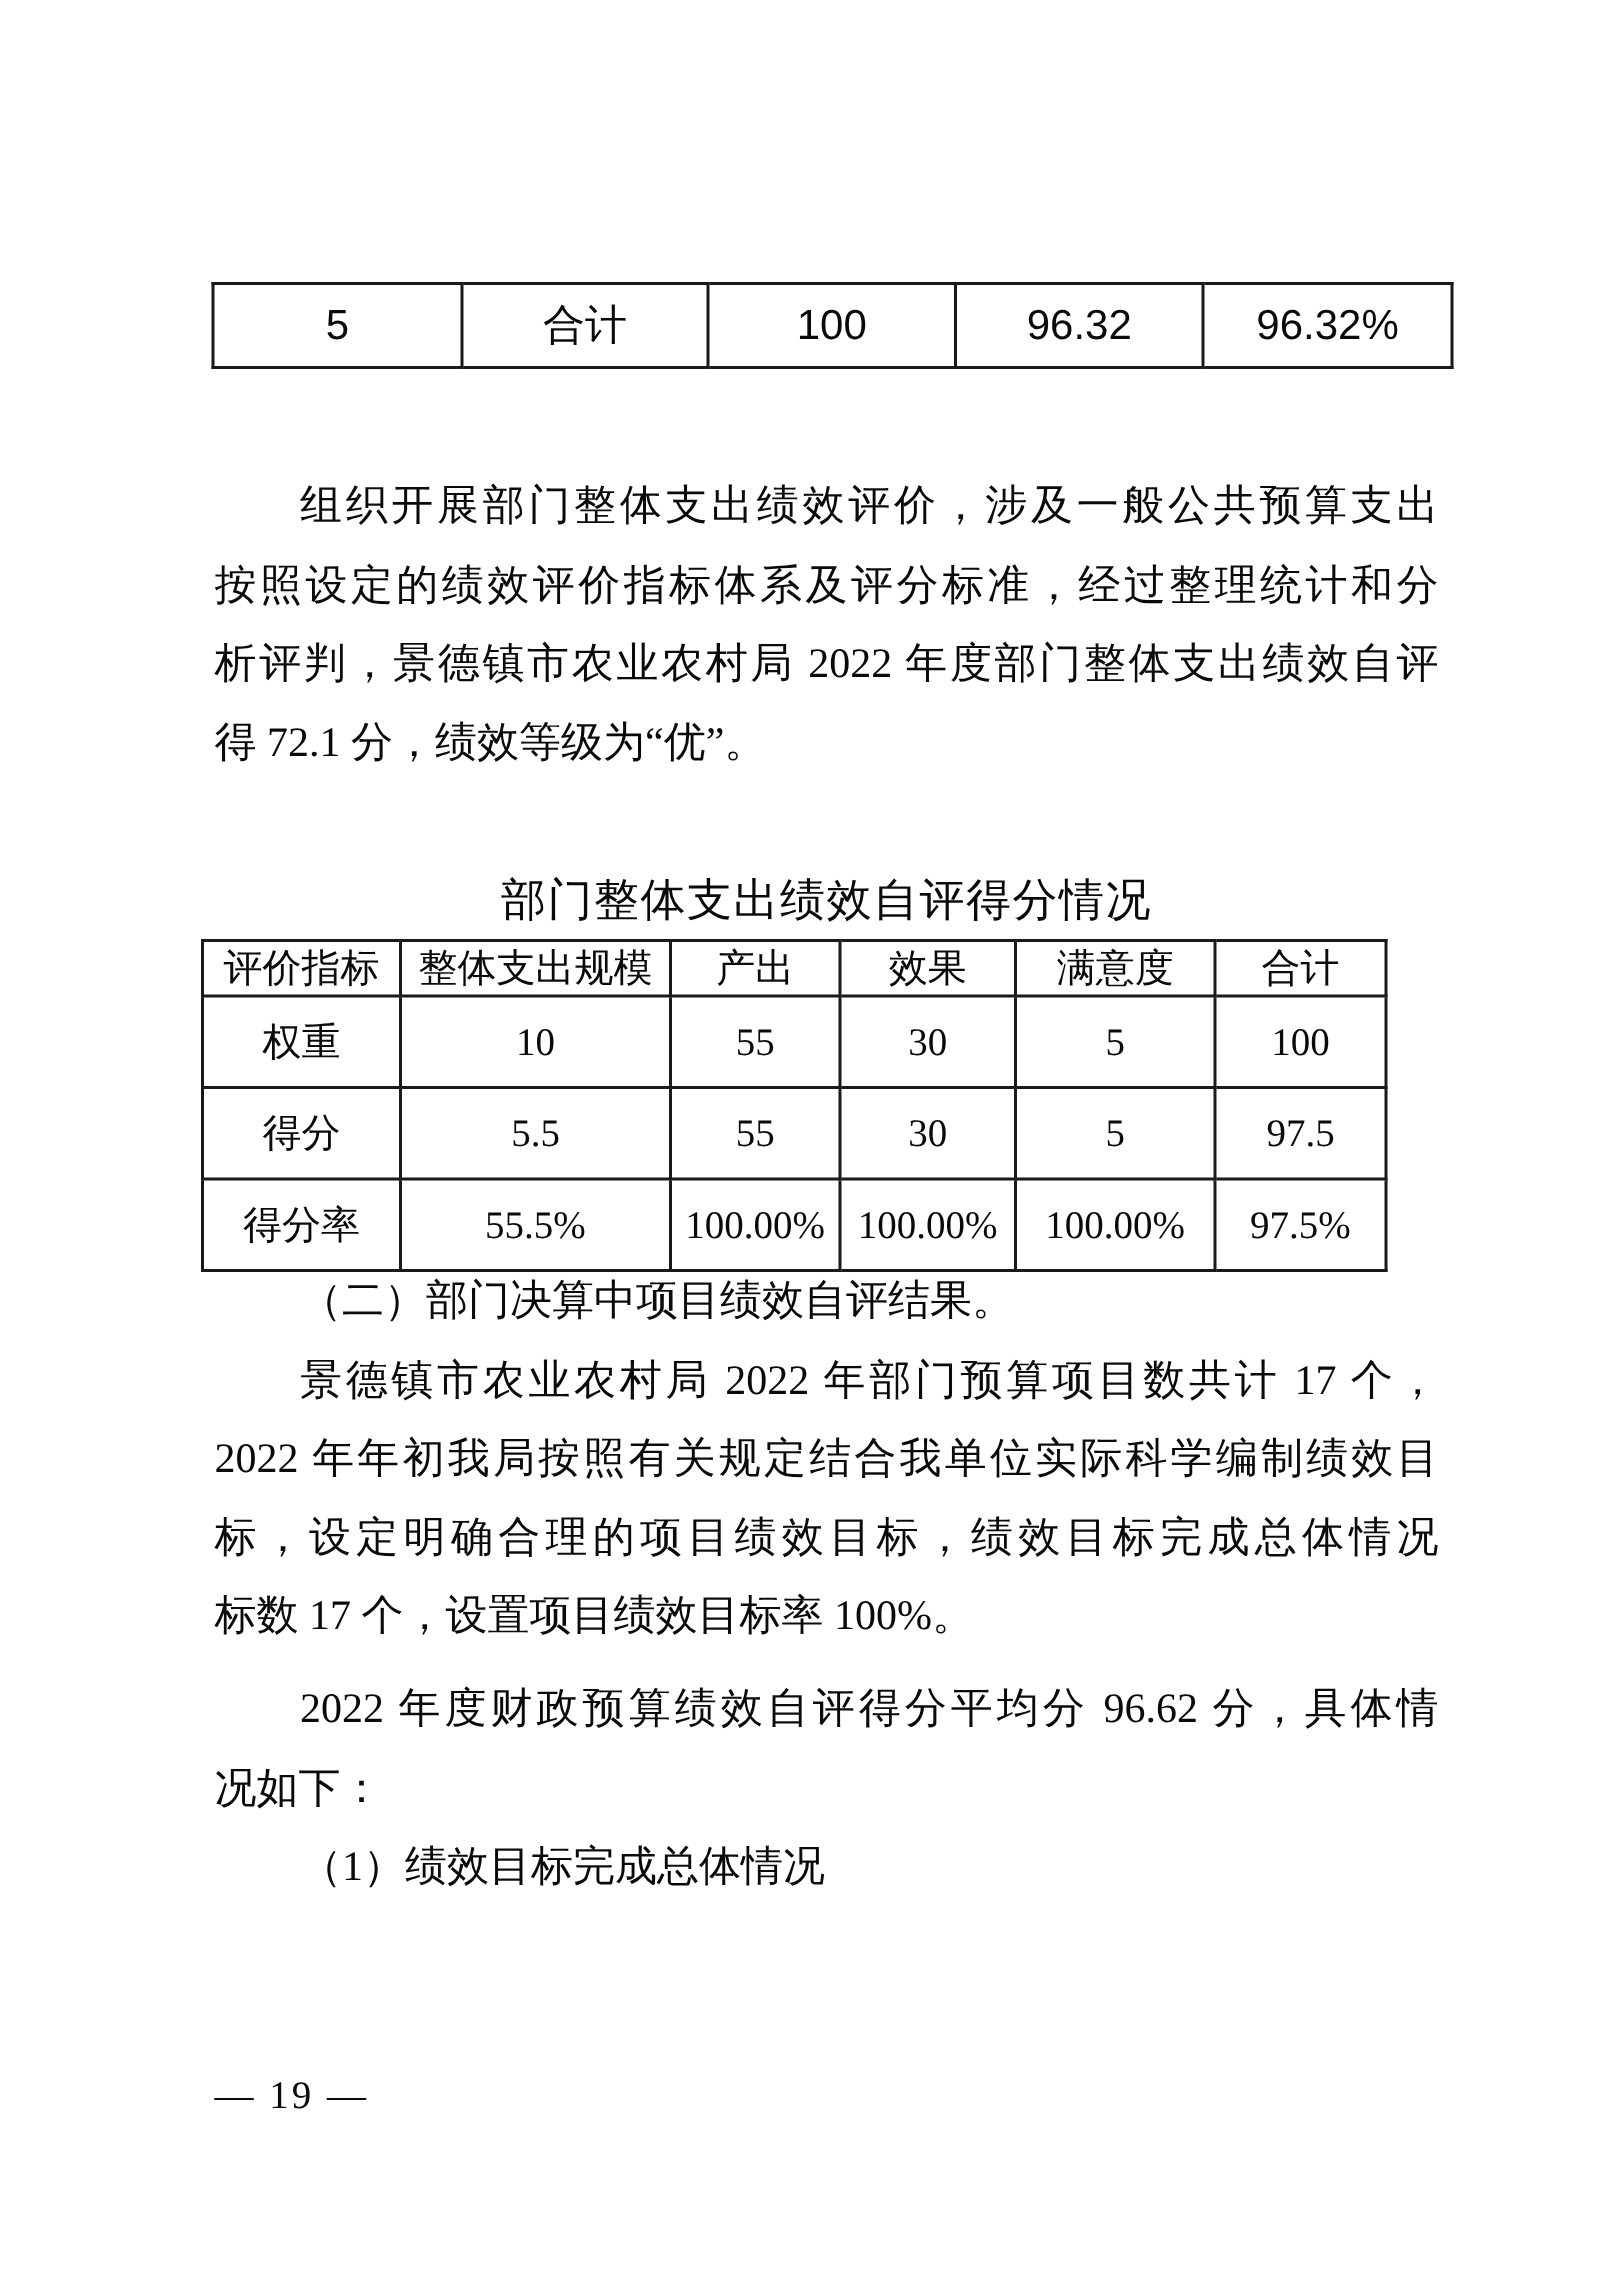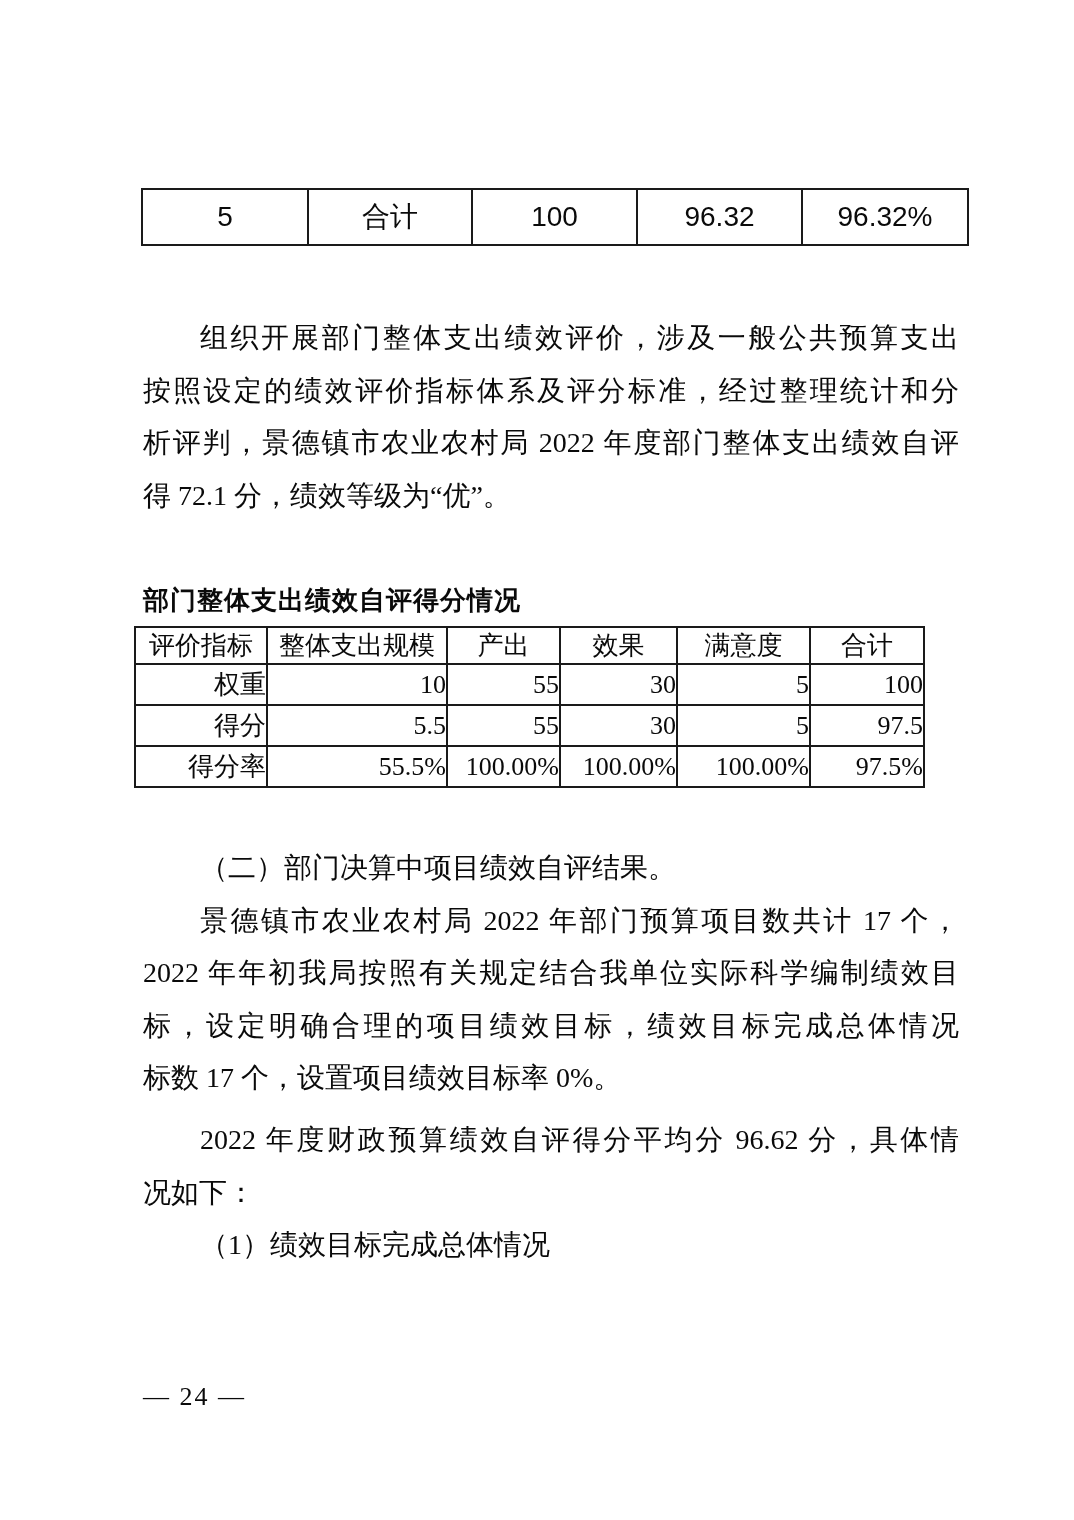--- a/index.html
+++ b/index.html
@@ -50,38 +50,39 @@
     text-align-last: justify;
   }
   .ind { text-indent: 57px; }
 
   
   .tbl-title {
     position: absolute;
     top: 576px; left: 143px;
     width: 816px;
     height: 50px; line-height: 50px;
-    font-size: 26px;
-    font-weight: bold;
+    text-align: center;
+    font-size: 30px;
+    font-weight: normal;
     letter-spacing: 1px;
   }
 
   
   .t2 {
     position: absolute;
     top: 626px; left: 134px;
     font-size: 26px;
   }
   .t2 td {
     border: 2px solid #1a1a1a;
     text-align: center;
     vertical-align: middle;
   }
   .t2 tr.hdr td { height: 32px; }
-  .t2 tr.bdy td { height: 41px; text-align: right; }
+  .t2 tr.bdy td { height: 61px; }
 
   
   .footer {
     position: absolute;
     top: 1382px; left: 143px;
     font-size: 26px;
     line-height: 30px;
     letter-spacing: 2px;
   }
 </style>
@@ -161,27 +162,27 @@
       <td>97.5%</td>
     </tr>
   </tbody>
     </table>
 
   <div class="para" style="top:842px">
     <div class="line ind">（二）部门决算中项目绩效自评结果。</div>
     <div class="line just ind">景德镇市农业农村局 2022 年部门预算项目数共计 17 个，</div>
     <div class="line just">2022 年年初我局按照有关规定结合我单位实际科学编制绩效目</div>
     <div class="line just">标，设定明确合理的项目绩效目标，绩效目标完成总体情况</div>
-    <div class="line">标数 17 个，设置项目绩效目标率 0%。</div>
+    <div class="line">标数 17 个，设置项目绩效目标率 100%。</div>
   </div>
 
   <div class="para" style="top:1114px">
     <div class="line just ind">2022 年度财政预算绩效自评得分平均分 96.62 分，具体情</div>
     <div class="line">况如下：</div>
   </div>
 
   <div class="para" style="top:1219px">
     <div class="line ind">（1）绩效目标完成总体情况</div>
   </div>
 
-  <div class="footer">— 24 —</div>
+  <div class="footer">— 19 —</div>
 
 </div>
 
 </body></html>

